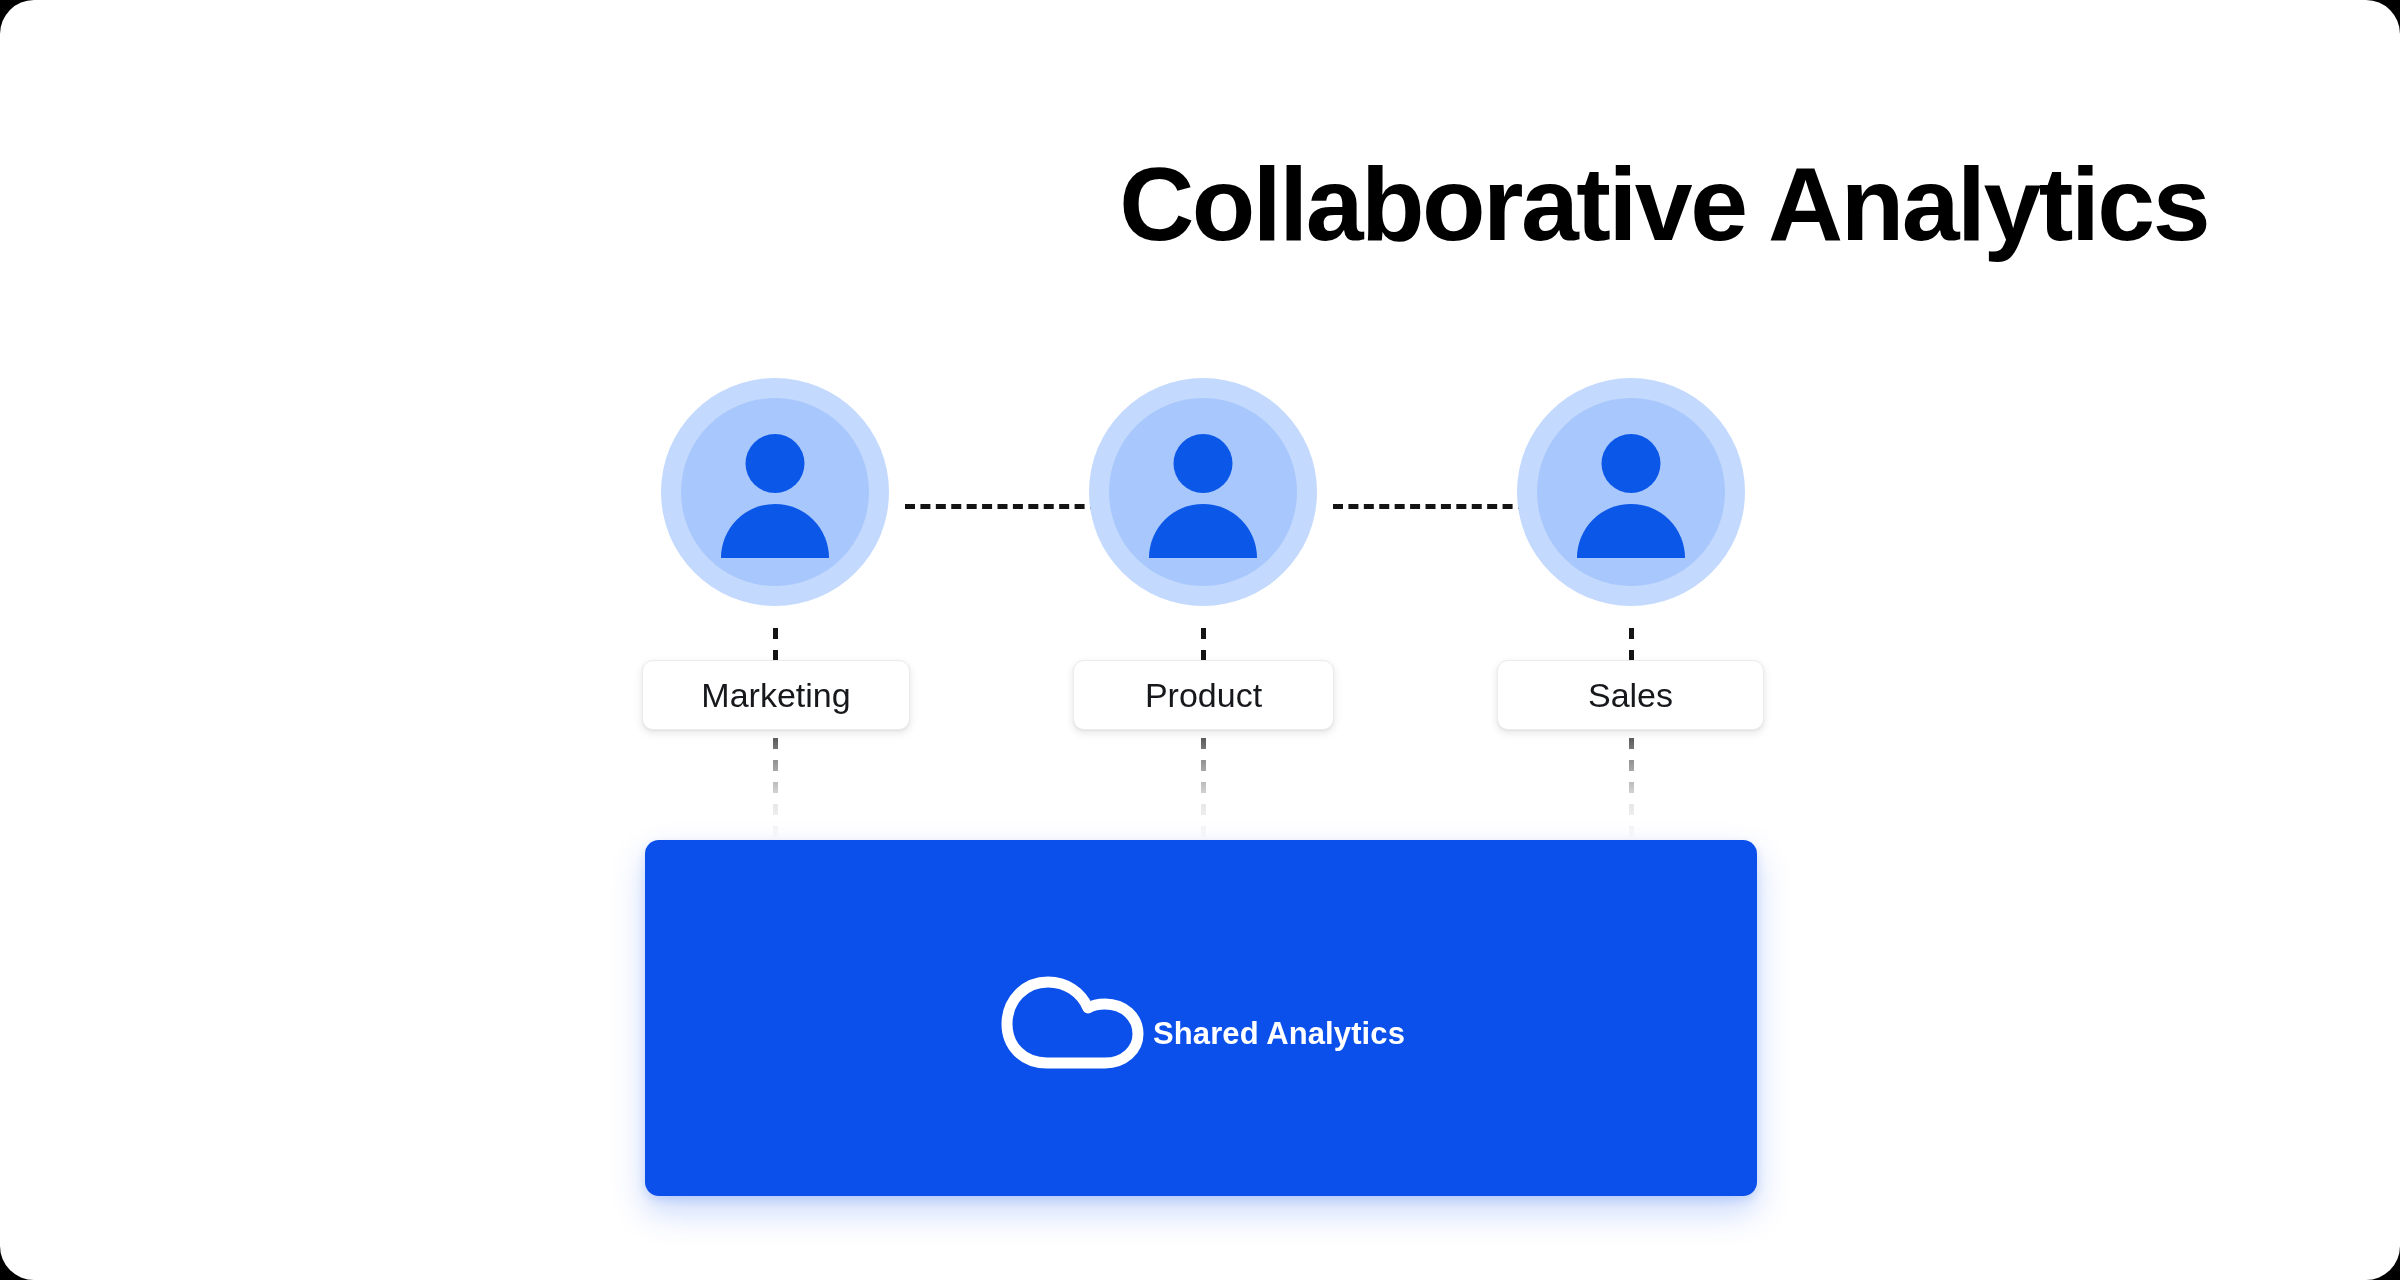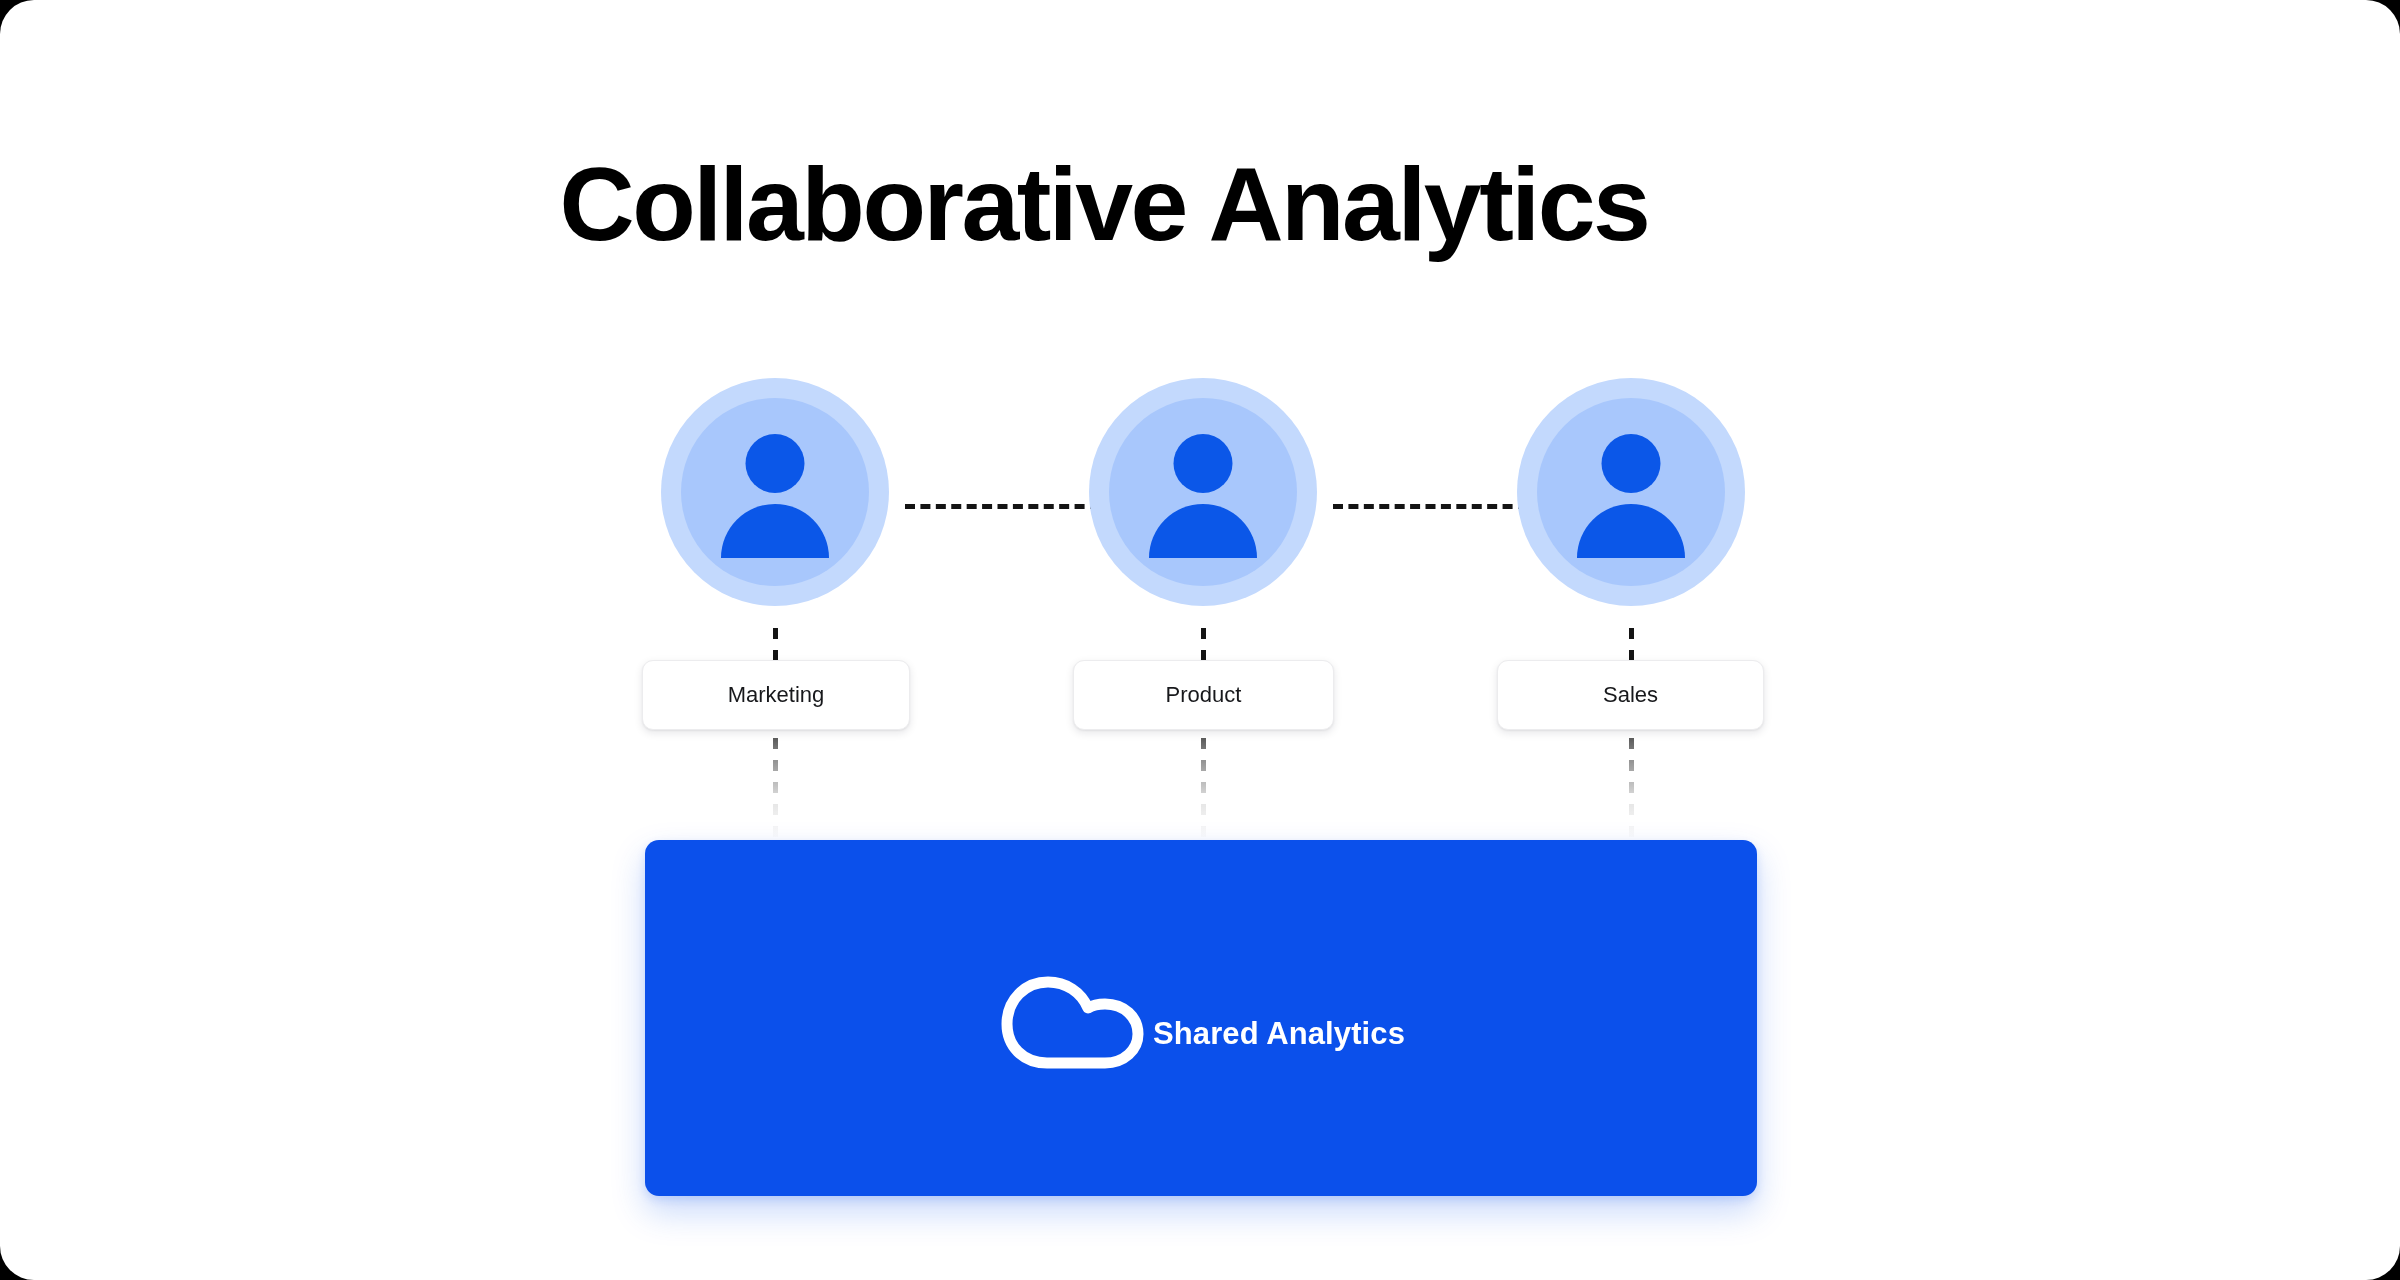--- a/index.html
+++ b/index.html
@@ -22,21 +22,21 @@
     border-radius: 34px;
     overflow: hidden;
   }
 
   
   #title {
     position: absolute;
     left: 0;
     top: 150px;
     width: 2208px;
-    text-align: center;
+    text-align: right;
     font-size: 104px;
     line-height: 1.05;
     font-weight: 700;
     letter-spacing: -2.5px;
     color: #000000;
     white-space: nowrap;
   }
 
   
   #stage {
@@ -142,21 +142,21 @@
     top: 660px;
     height: 68px;
     background: #ffffff;
     border: 1px solid #ececee;
     border-radius: 11px;
     box-shadow: 0 3px 8px rgba(17,24,39,0.10),
                 0 1px 2px rgba(17,24,39,0.06);
     display: flex;
     align-items: center;
     justify-content: center;
-    font-size: 22px;
+    font-size: 34px;
     font-weight: 400;
     color: #17181b;
     white-space: nowrap;
   }
   #pill-0 { left: 642px; width: 266px; }
   #pill-1 { left: 1073px; width: 259px; }
   #pill-2 { left: 1497px; width: 265px; }
 
   
   #panel {

